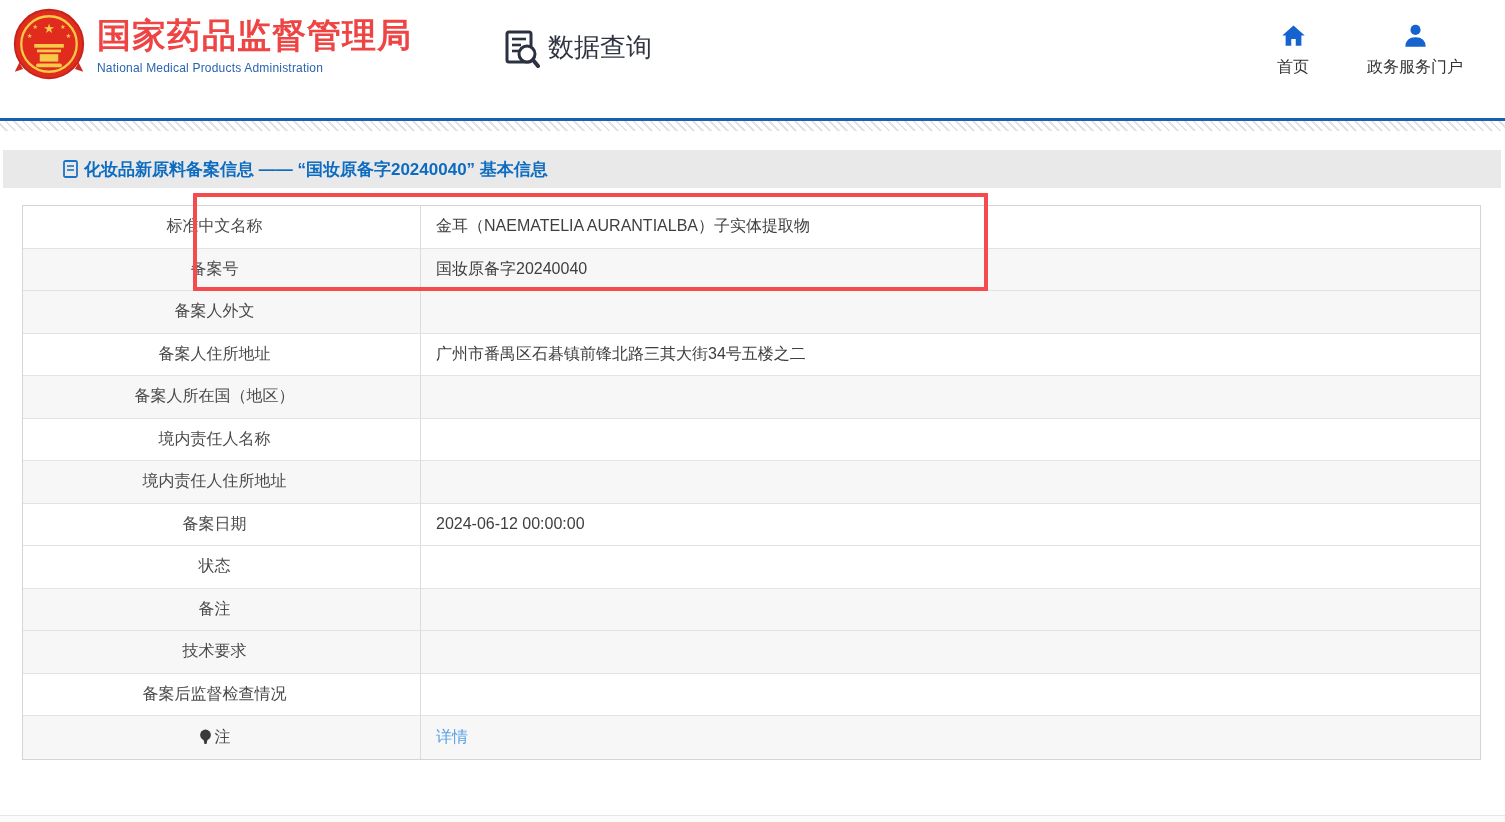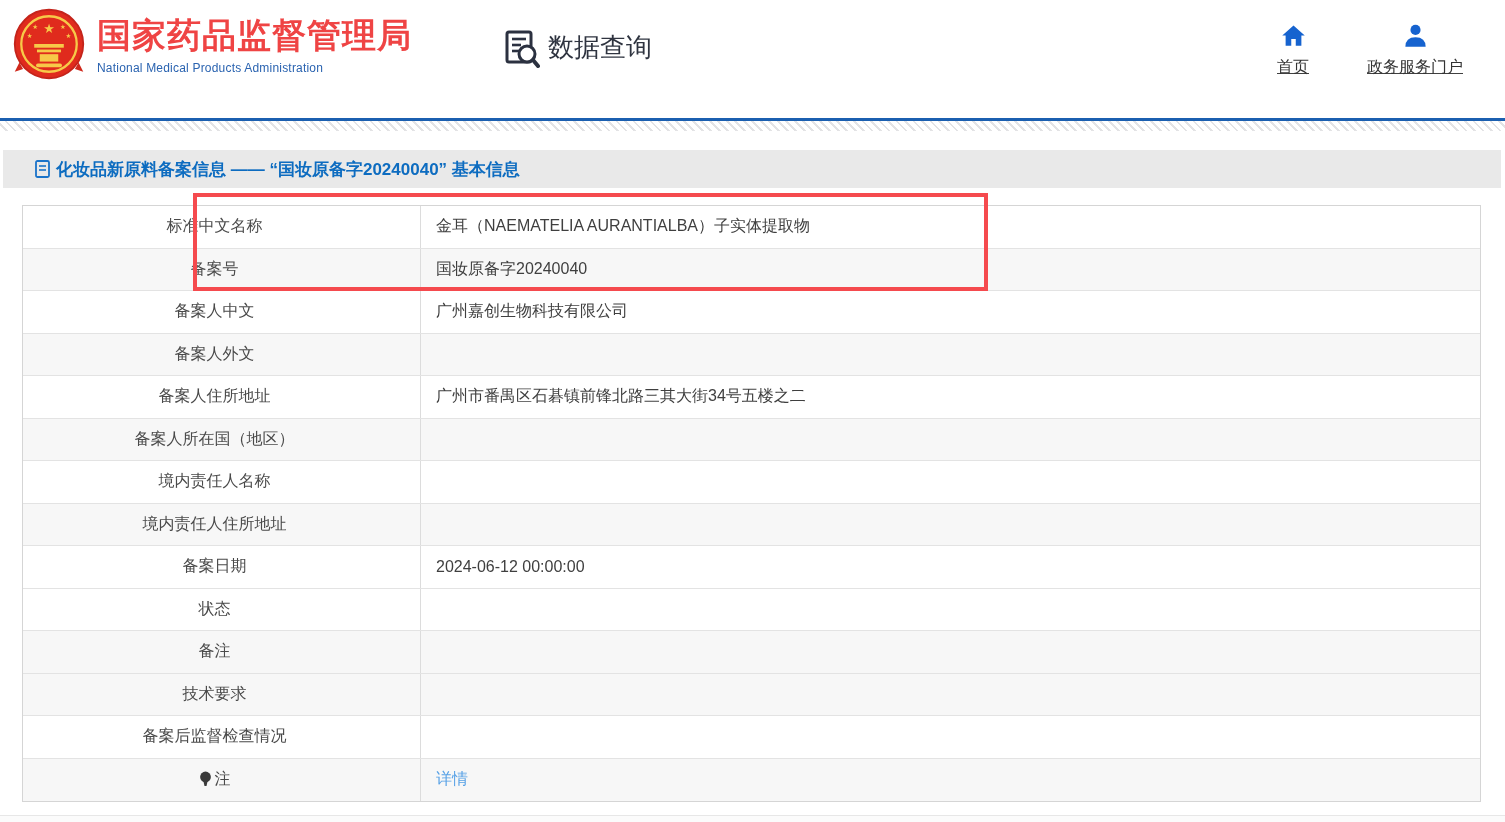--- a/index.html
+++ b/index.html
@@ -15,36 +15,36 @@
   
   .header { position:absolute; top:0; left:0; width:1505px; height:118px; background:#fff; }
   .emblem { position:absolute; left:12px; top:6px; width:74px; height:76px; }
   .org-block { position:absolute; left:97px; top:16px; }
   .org-title { font-size:34px; font-weight:bold; color:#ef4444; letter-spacing:1px; line-height:1.15; }
   .org-subtitle { font-size:12px; color:#2a63b0; margin-top:6px; letter-spacing:0.2px; }
   .query-block { position:absolute; left:504px; top:30px; display:flex; }
   .query-icon { width:36px; height:38px; margin-right:8px; }
   .query-label { font-size:26px; color:#2f3440; font-weight:500; }
 
-  .top-nav { position:absolute; right:42px; top:22px; display:flex; gap:58px;text-decoration:underline; }
+  .top-nav { position:absolute; right:42px; top:22px; display:flex; gap:58px; }
   .nav-item { display:flex; flex-direction:column; align-items:center; cursor:pointer; }
   .nav-icon { width:27px; height:27px; margin-bottom:8px; }
   .nav-label { font-size:16px; color:#333; }
 
   
   .blue-line { position:absolute; top:118px; left:0; width:1505px; height:3px; background:#1b5fb0; }
   .hatch-band {
     position:absolute; top:121px; left:0; width:1505px; height:10px;
     background:repeating-linear-gradient(45deg, #ffffff 0 4px, #e3e3e5 4px 6px);
   }
 
   
   .title-bar {
     position:absolute; top:150px; left:3px; width:1498px; height:38px;
-    background:#e9e9e9; display:flex; align-items:center; padding-left:32px;
+    background:#e9e9e9; display:flex; align-items:center; padding-left:60px;
   }
   .title-icon { width:15px; height:18px; margin-right:6px; flex:0 0 auto; }
   .page-title { font-size:17px; font-weight:bold; color:#0d6cc0; }
 
   
   .info-table {
     position:absolute; top:205px; left:22px; width:1459px;
     border:1px solid #d5d5d5; background:#fff;
   }
   .trow { display:flex; height:42.5px; border-bottom:1px solid #e3e3e3; background:#fff; }
@@ -154,28 +154,20 @@
 
   <div class="trow alt">
     <div class="tlabel">
         <span>备案号</span>
       </div>
     <div class="tvalue">
         <span>国妆原备字20240040</span>
       </div>
   </div>
 
-  <div class="trow">
-    <div class="tlabel">
-        <span>备案人中文</span>
-      </div>
-    <div class="tvalue">
-        <span>广州嘉创生物科技有限公司</span>
-      </div>
-  </div>
 
   <div class="trow alt">
     <div class="tlabel">
         <span>备案人外文</span>
       </div>
     <div class="tvalue">
         <span></span>
       </div>
   </div>
 

